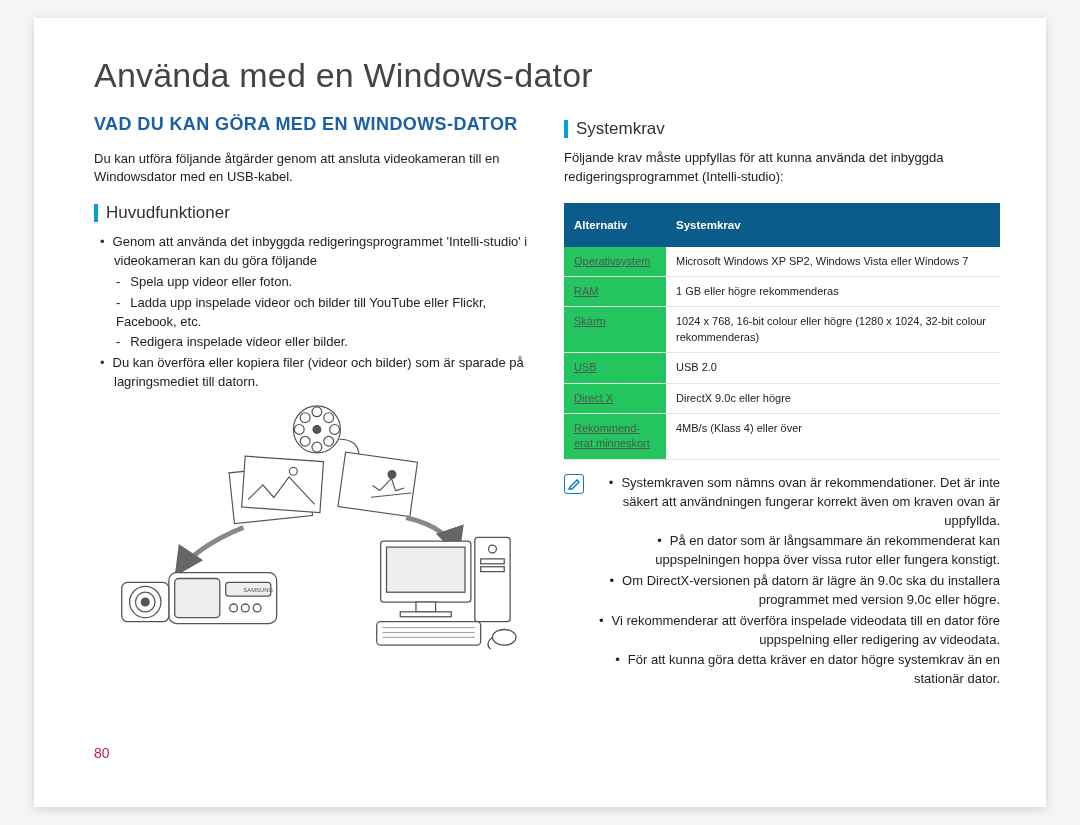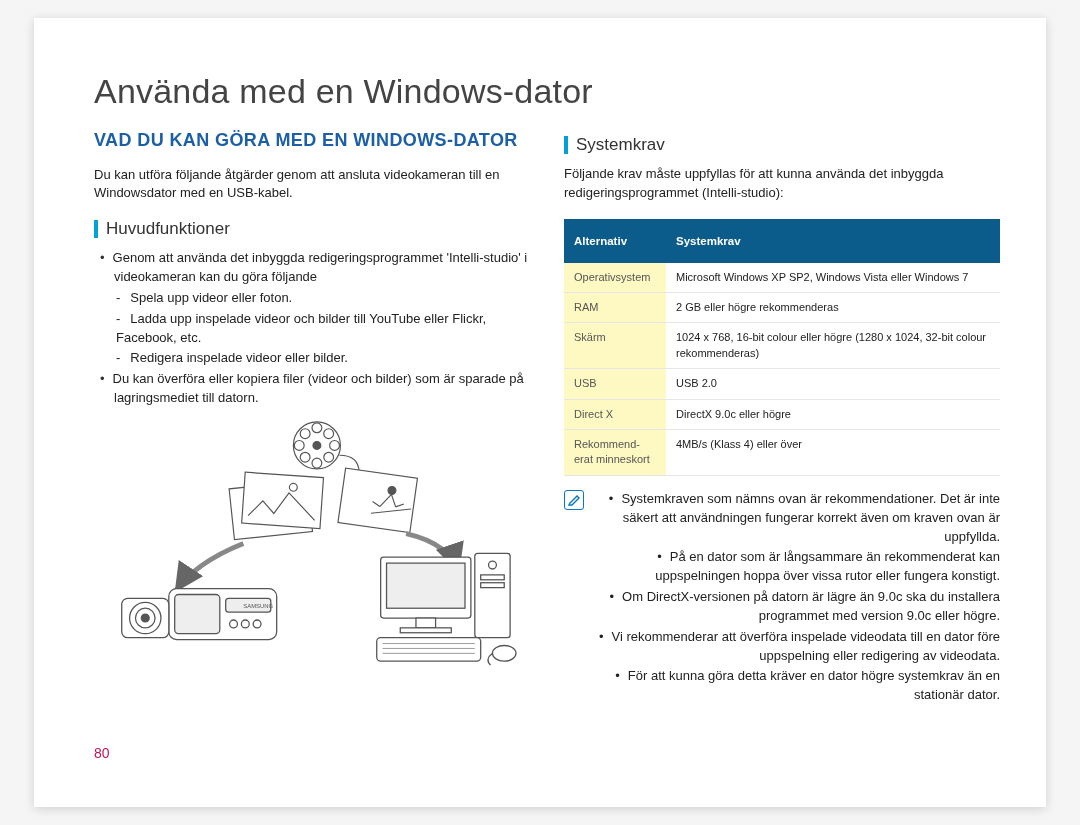--- a/index.html
+++ b/index.html
@@ -21,21 +21,20 @@
     box-shadow: 0 2px 10px rgba(0,0,0,0.15);
     padding: 38px 46px 30px 60px;
     overflow: hidden;
   }
   .page-title {
     font-size: 34px;
     font-weight: 300;
     color: #444;
     margin-bottom: 18px;
     letter-spacing: 0.2px;
-    margin-top: 16px;
   }
   .columns { display: flex; gap: 34px; }
   .col { flex: 1 1 50%; }
   .section-h1 {
     color: #1b5fa6;
     font-size: 18px;
     font-weight: 600;
     letter-spacing: 0.4px;
     margin-bottom: 14px;
     line-height: 1.25;
@@ -90,23 +89,24 @@
     padding: 16px 10px;
     font-size: 11.5px;
   }
   table.req td {
     border-bottom: 1px solid #e6e6e6;
     padding: 7px 10px;
     vertical-align: top;
     line-height: 1.4;
   }
   table.req td:first-child {
-    background: #fef9c3;
+    background: #22c55e;
     width: 102px;
     color: #555;
+    text-decoration: underline;
   }
 
   .note-block { display: flex; gap: 10px; font-size: 13px; line-height: 1.45; text-align: right; }
   .note-icon {
     width: 20px; height: 20px; flex: 0 0 20px;
     border: 1.5px solid #0a77c4; border-radius: 3px;
     display: flex; align-items: center; justify-content: center;
     color: #0a77c4; font-weight: bold;
   }
   .note-list { list-style: none; padding-left: 2px; }
@@ -242,21 +242,21 @@
             <th>Systemkrav</th>
           </tr>
         </thead>
         <tbody>
           <tr>
               <td>Operativsystem</td>
               <td>Microsoft Windows XP SP2, Windows Vista eller Windows 7</td>
             </tr>
           <tr>
               <td>RAM</td>
-              <td>2 GB eller högre rekommenderas</td>
+              <td>1 GB eller högre rekommenderas</td>
             </tr>
           <tr>
               <td>Skärm</td>
               <td>1024 x 768, 16-bit colour eller högre (1280 x 1024, 32-bit colour rekommenderas)</td>
             </tr>
           <tr>
               <td>USB</td>
               <td>USB 2.0</td>
             </tr>
           <tr>

